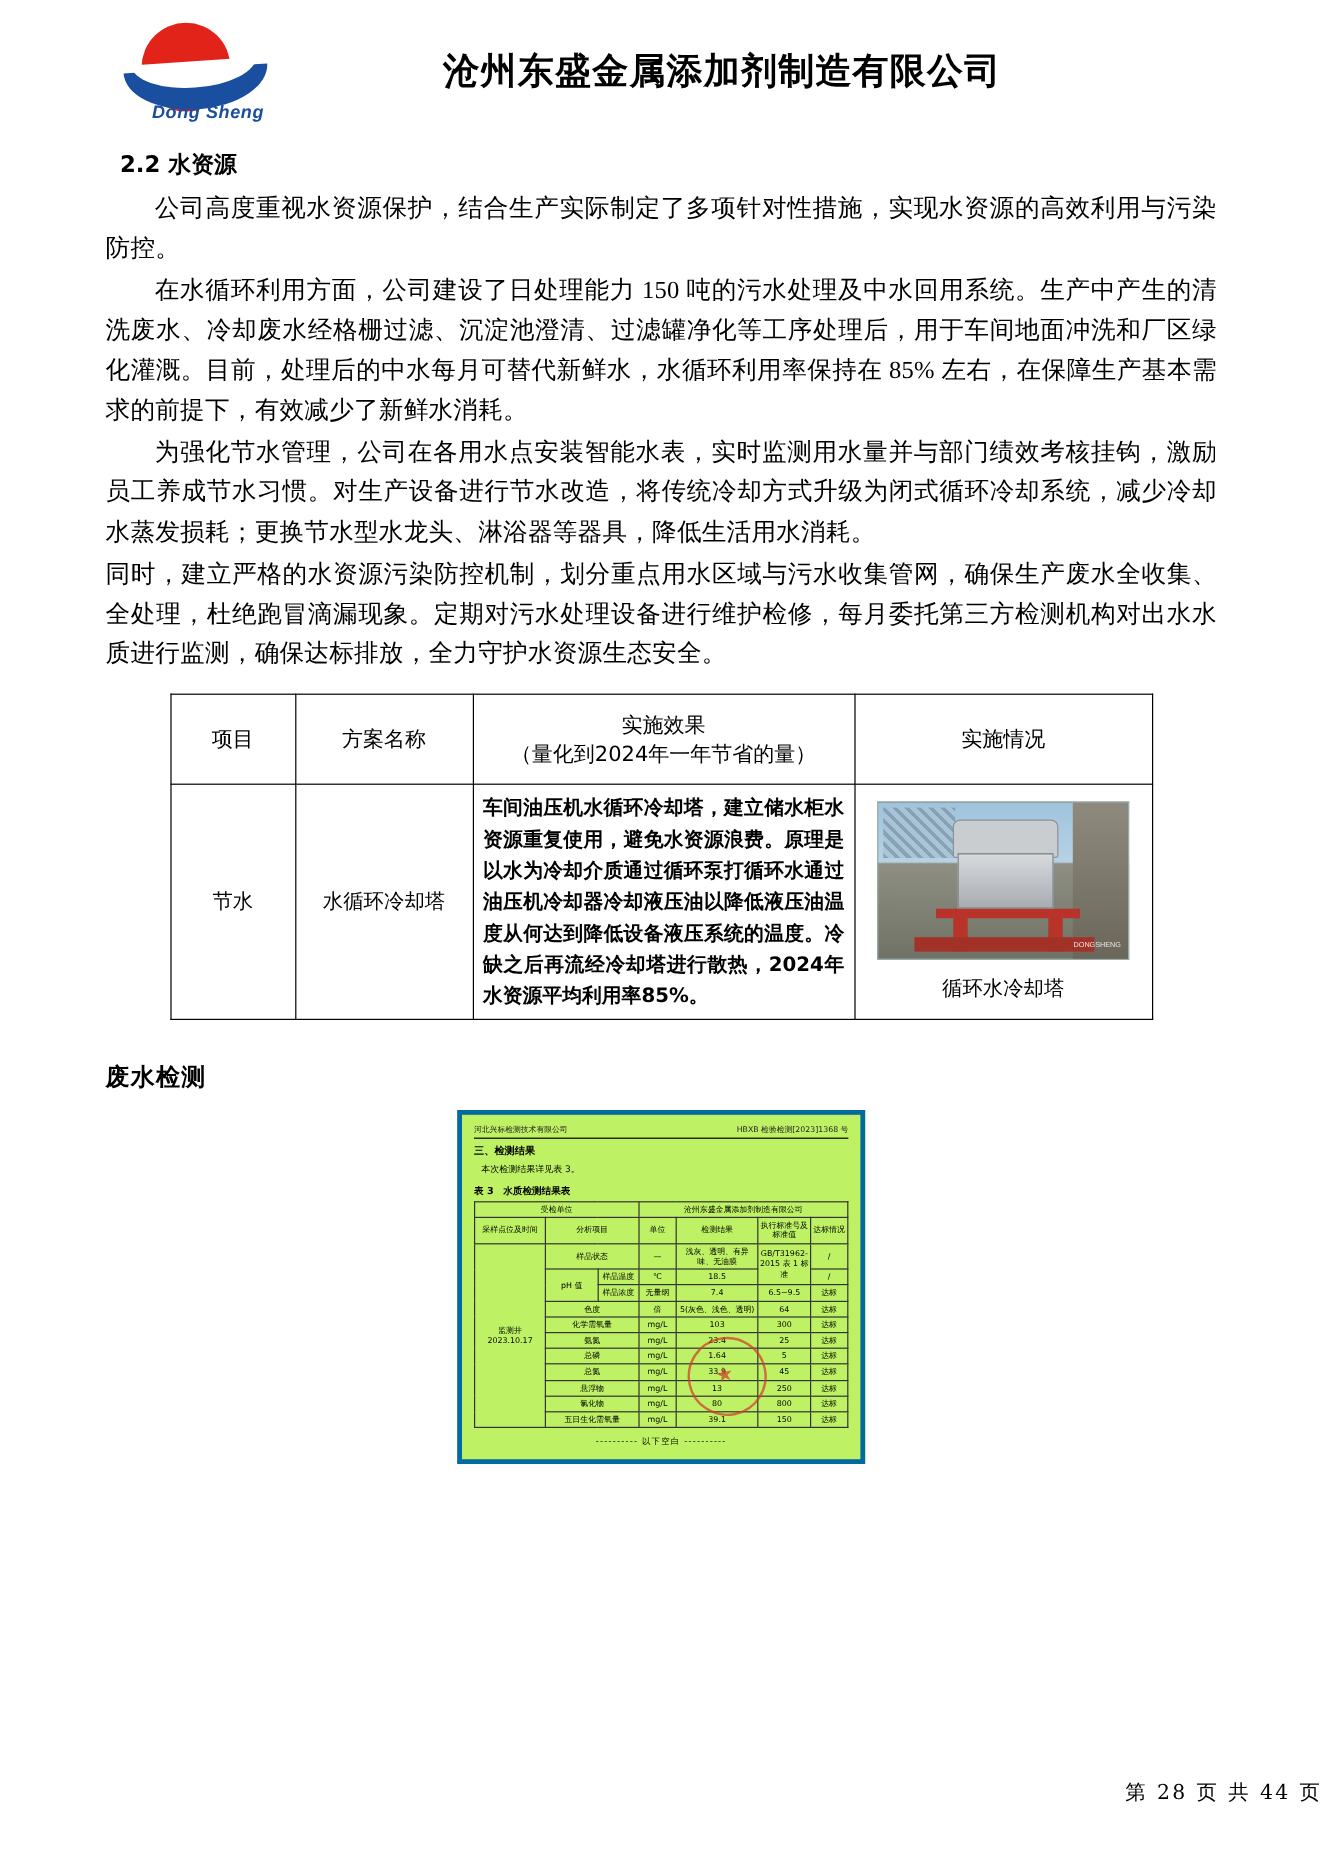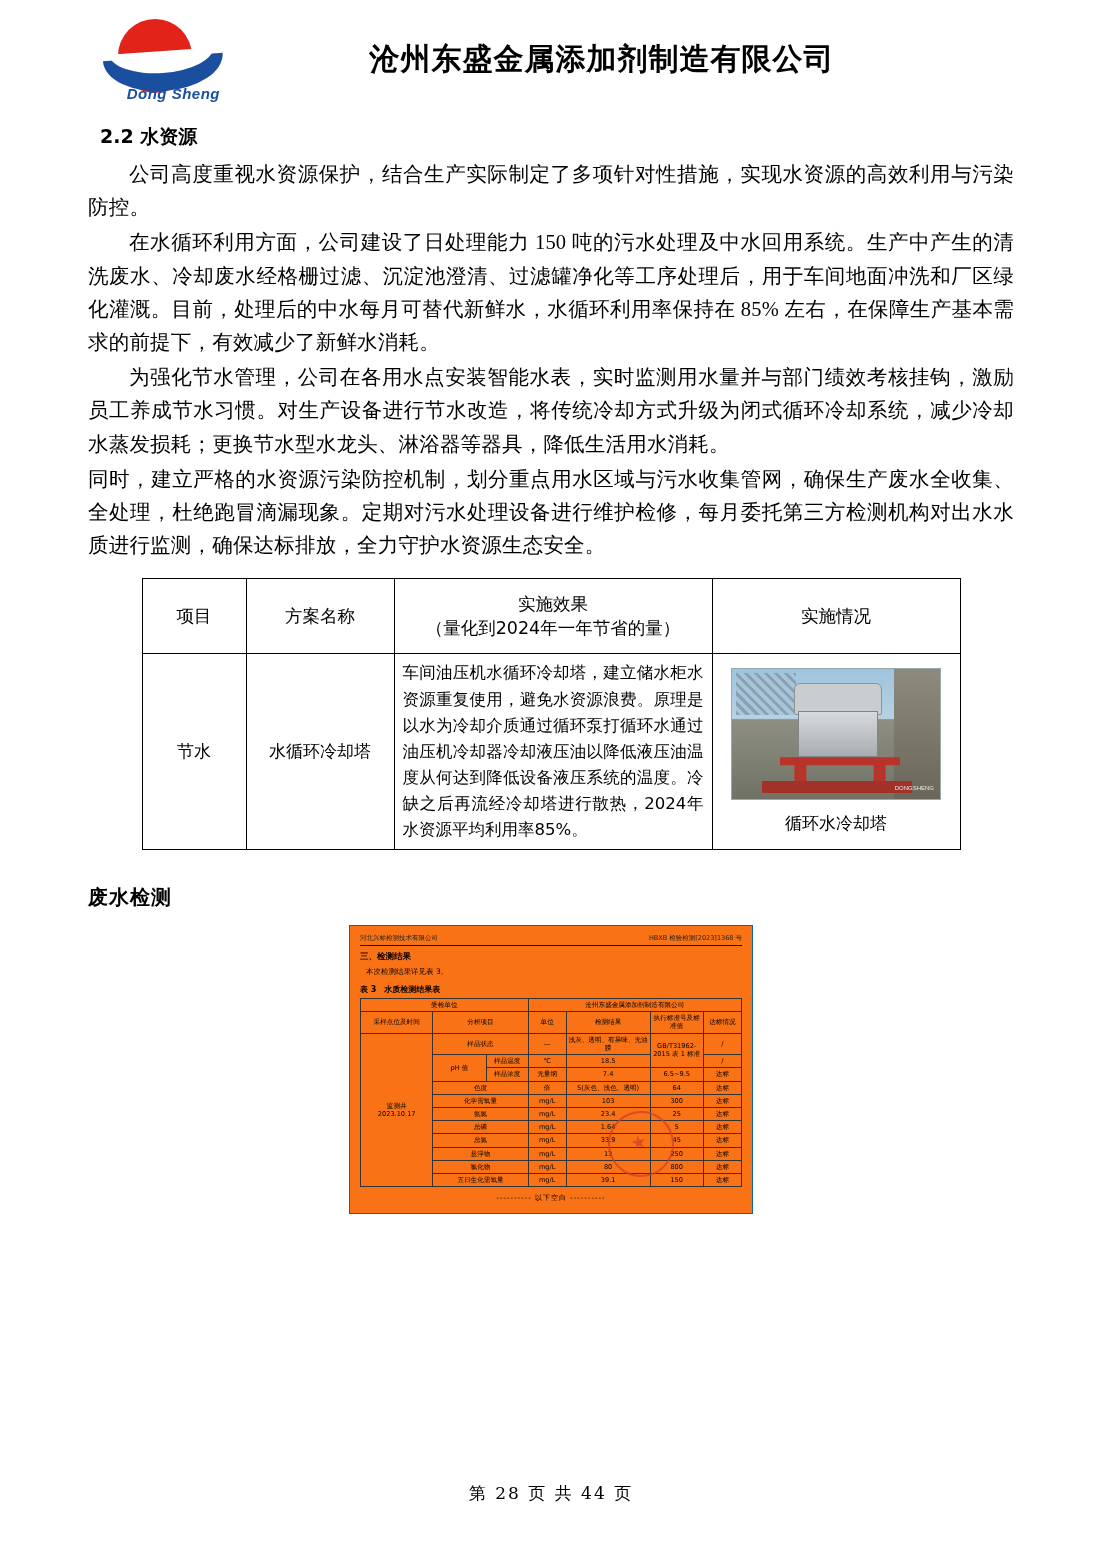--- a/index.html
+++ b/index.html
@@ -139,20 +139,21 @@
     font-family: "DejaVu Sans", sans-serif;
     font-size: 17px;
   }
   td.col-effect {
     font-family: "DejaVu Sans", sans-serif;
     font-size: 16.5px;
     line-height: 1.58;
     text-align: justify;
     vertical-align: top;
     padding: 10px 10px;
+    font-weight: bold;
   }
   td.col-status {
     text-align: center;
     padding: 10px 8px 8px 8px;
   }
   .photo {
     width: 208px;
     height: 130px;
     margin: 0 auto;
     position: relative;
@@ -193,24 +194,24 @@
     font-size: 6px; color: #e8e8e8;
   }
   .photo-caption {
     font-family: "DejaVu Sans", sans-serif;
     font-size: 17px;
     margin-top: 12px;
   }
 
   
   .report {
-    width: 404px;
+    width: 340px;
     margin: 14px auto 0 auto;
-    border: 1px solid #0369a1;
-    background: #f97316;
+    border: 4px solid #0369a1;
+    background: #bef264;
     padding: 8px 10px 10px 10px;
     box-sizing: border-box;
     font-family: "DejaVu Sans", sans-serif;
     position: relative;
   }
   .rep-top {
     display: flex; justify-content: space-between;
     font-size: 6.5px; color: #222;
     border-bottom: 1px solid #000;
     padding-bottom: 2px;
@@ -255,21 +256,21 @@
     content: "";
     position: absolute; left: 22px; top: 22px; width: 14px; height: 14px;
     background: #d23b2e;
     clip-path: polygon(50% 0,61% 35%,98% 35%,68% 57%,79% 91%,50% 70%,21% 91%,32% 57%,2% 35%,39% 35%);
   }
 
   
   .footer {
     position: absolute;
     left: 0; right: 0; bottom: 54px;
-    text-align: center;
+    text-align: right;
     font-size: 17px;
     font-family: "DejaVu Serif", serif;
     letter-spacing: 2px;
   }
 </style>
 </head>
 <body>
 
 <div class="page">
 

